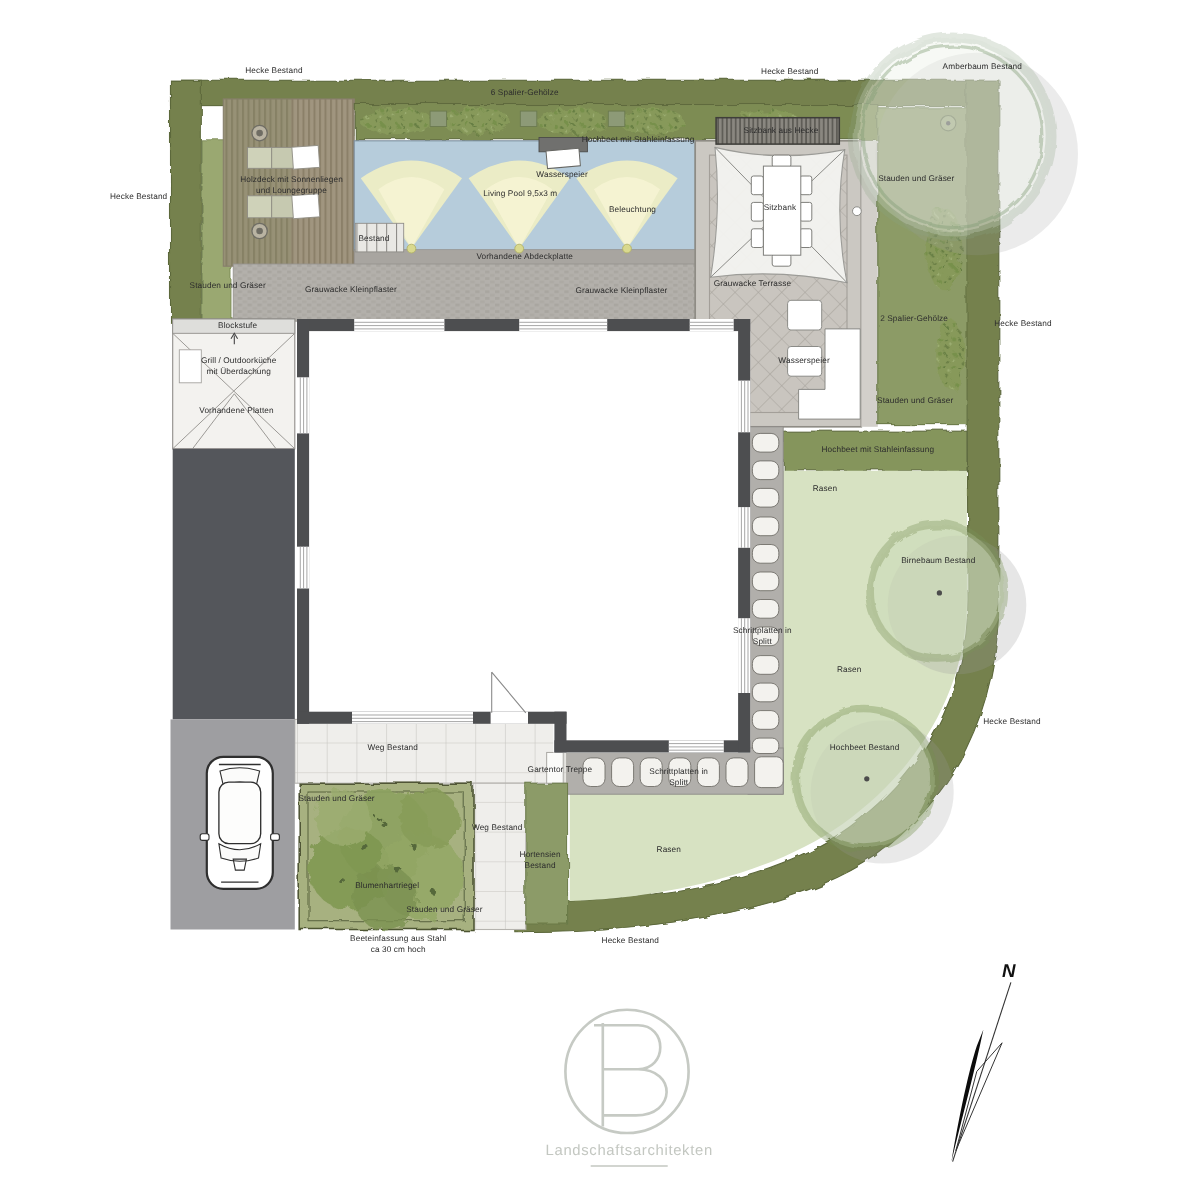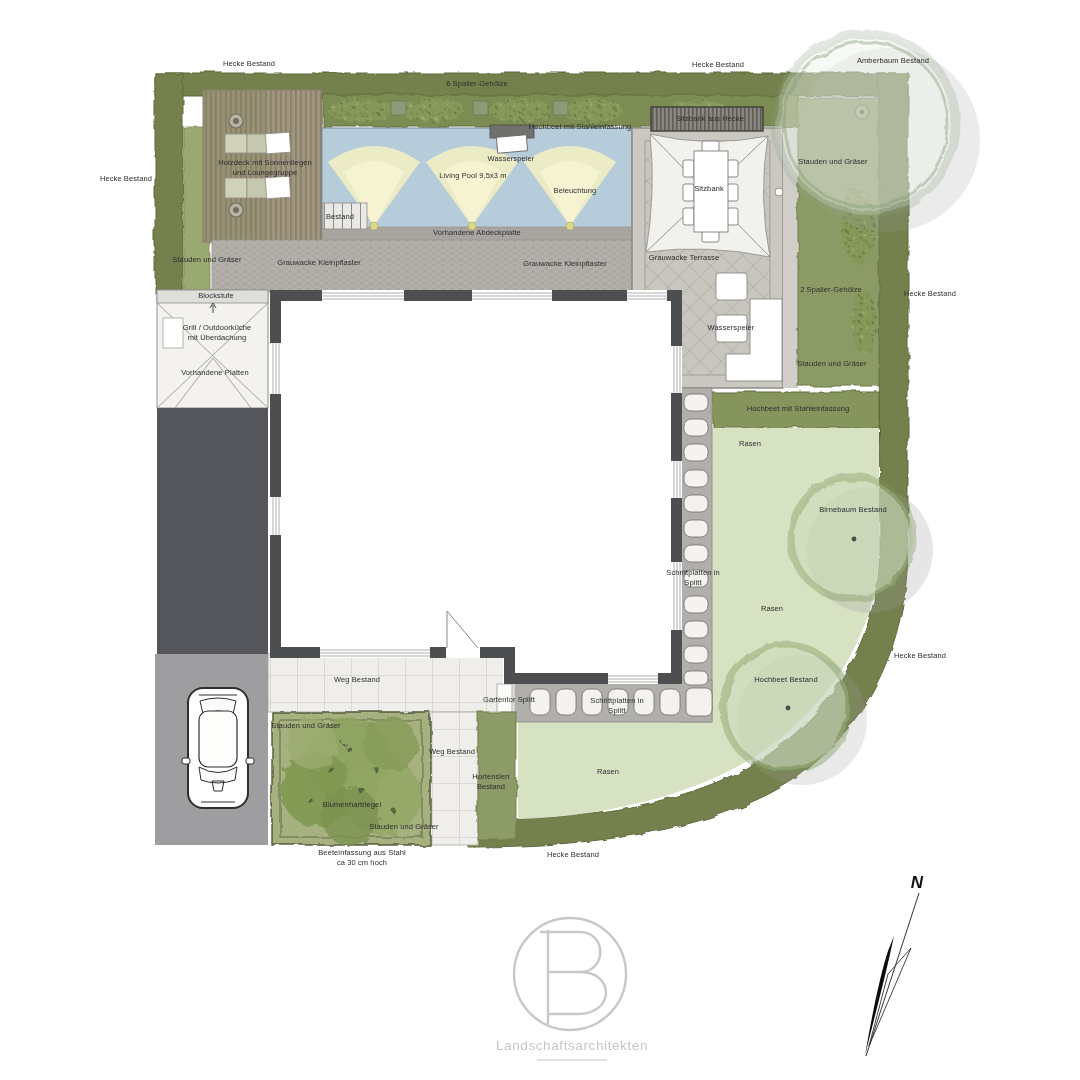--- a/index.html
+++ b/index.html
@@ -345,21 +345,21 @@
   <div class="lbl" style="left:693px;top:578px">Schrittplatten in
 Splitt</div>
   <div class="lbl" style="left:617px;top:706px">Schrittplatten in
 Splitt</div>
   <div class="lbl" style="left:216px;top:296px">Blockstufe</div>
   <div class="lbl" style="left:217px;top:333px">Grill / Outdoorküche
 mit Überdachung</div>
   <div class="lbl" style="left:215px;top:373px">Vorhandene Platten</div>
   <div class="lbl" style="left:357px;top:680px">Weg Bestand</div>
   <div class="lbl" style="left:452px;top:752px">Weg Bestand</div>
-  <div class="lbl" style="left:509px;top:700px">Gartentor Splitt</div>
+  <div class="lbl" style="left:509px;top:700px">Gartentor Treppe</div>
   <div class="lbl" style="left:306px;top:726px">Stauden und Gräser</div>
   <div class="lbl" style="left:352px;top:805px">Blumenhartriegel</div>
   <div class="lbl" style="left:404px;top:827px">Stauden und Gräser</div>
   <div class="lbl" style="left:362px;top:858px">Beeteinfassung aus Stahl
 ca 30 cm hoch</div>
   <div class="lbl" style="left:491px;top:782px">Hortensien
 Bestand</div>
   <div class="lbl" style="left:573px;top:855px">Hecke Bestand</div>
   <div class="lbl" style="left:608px;top:772px">Rasen</div>
 </div>

